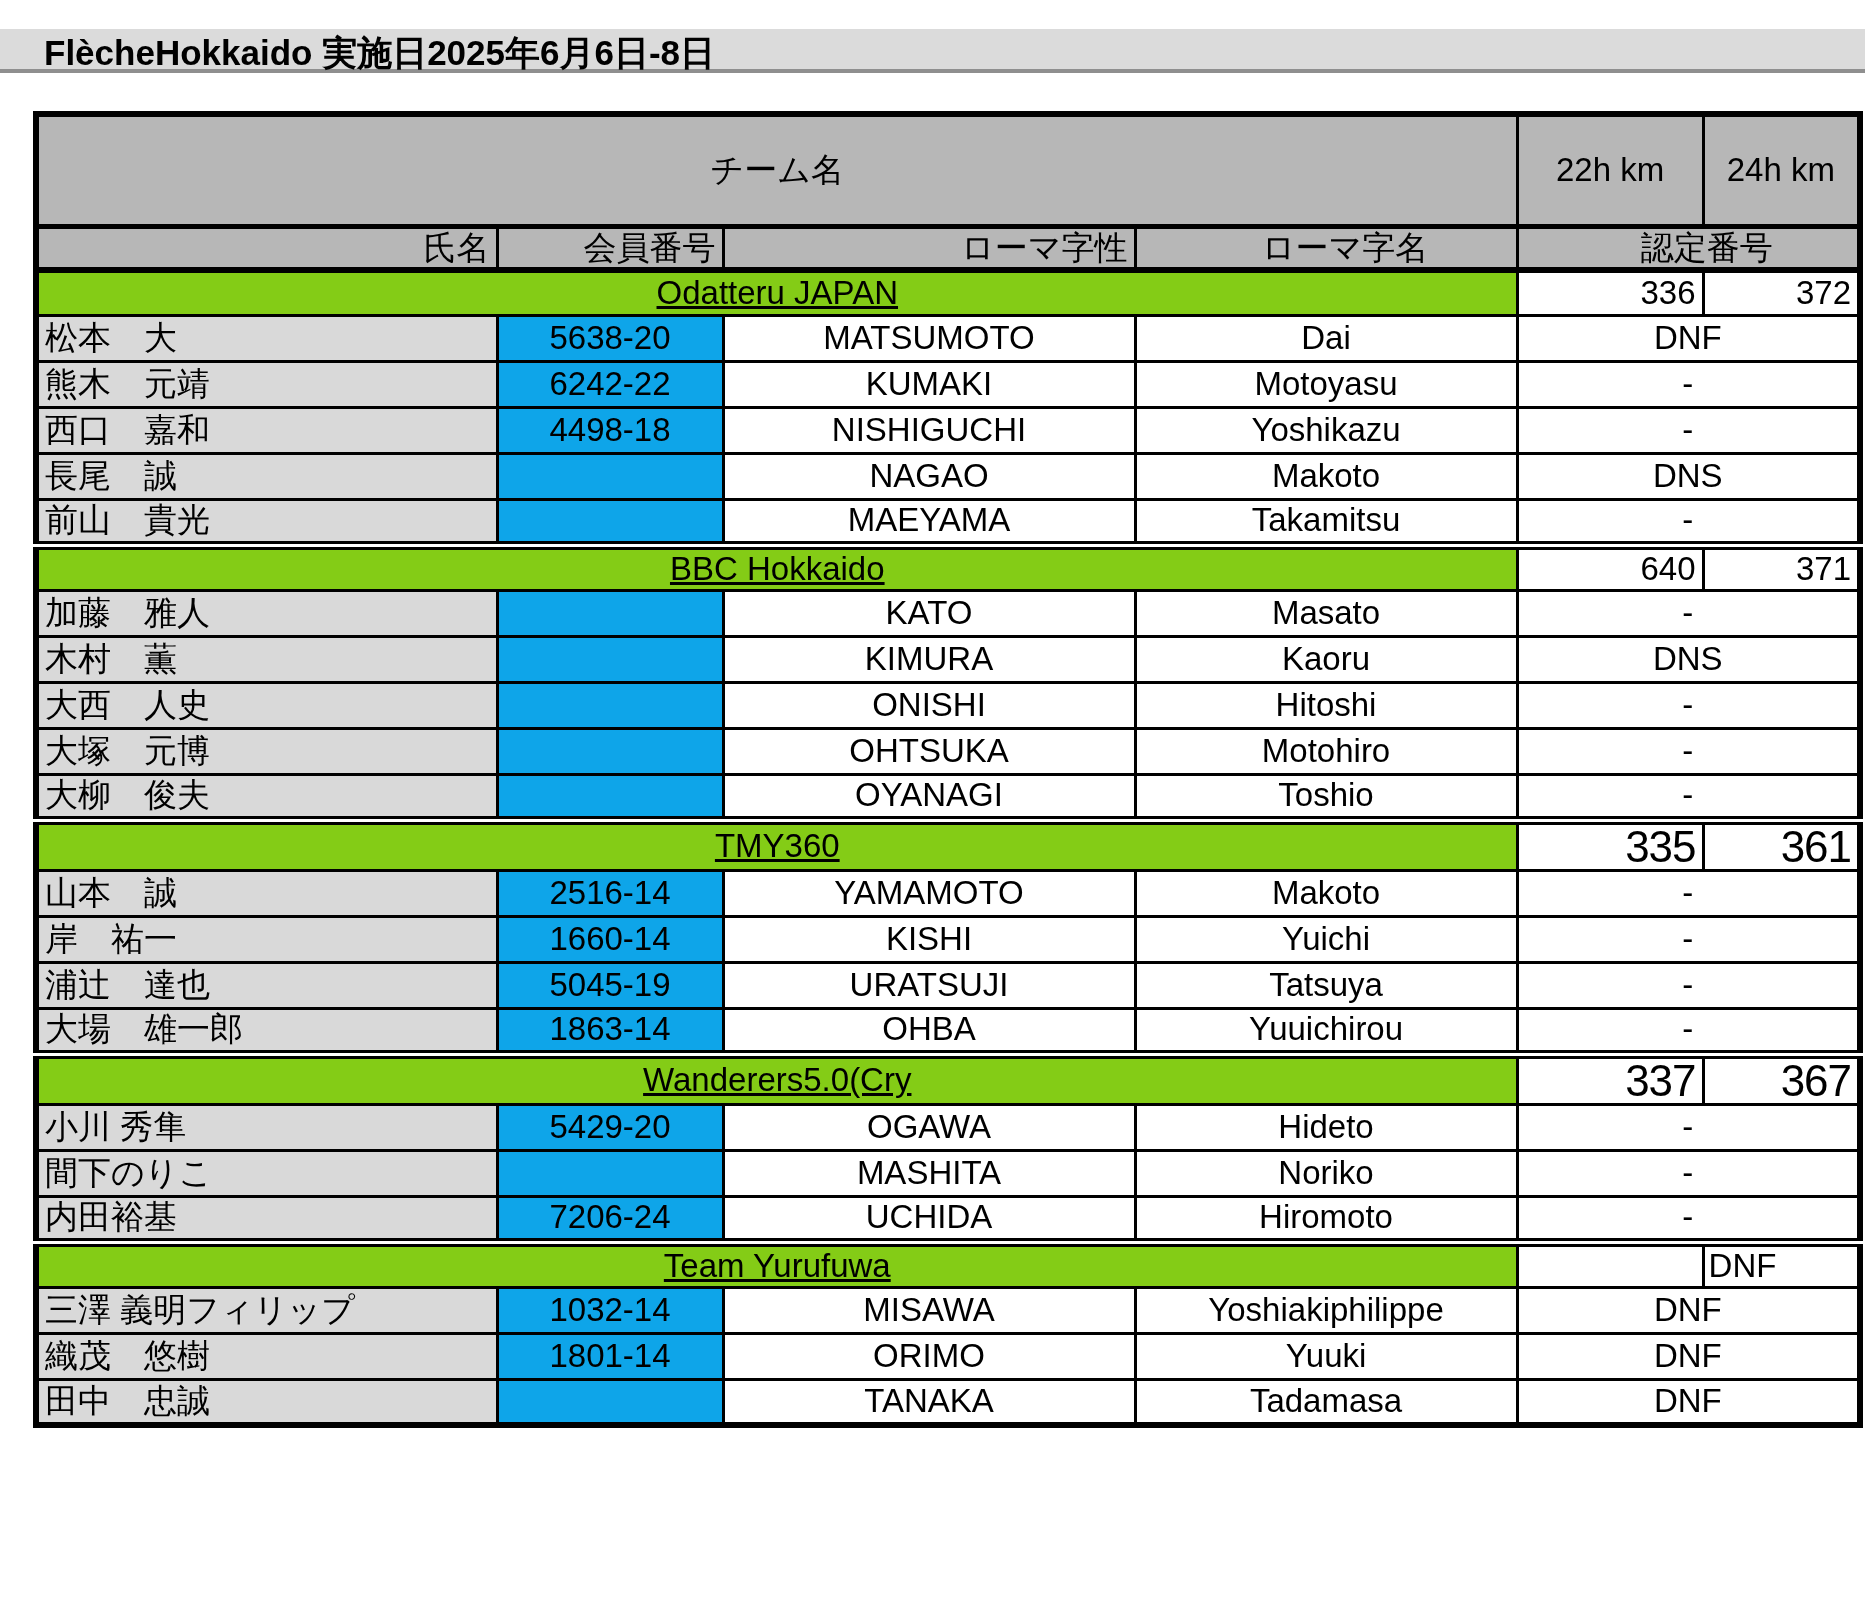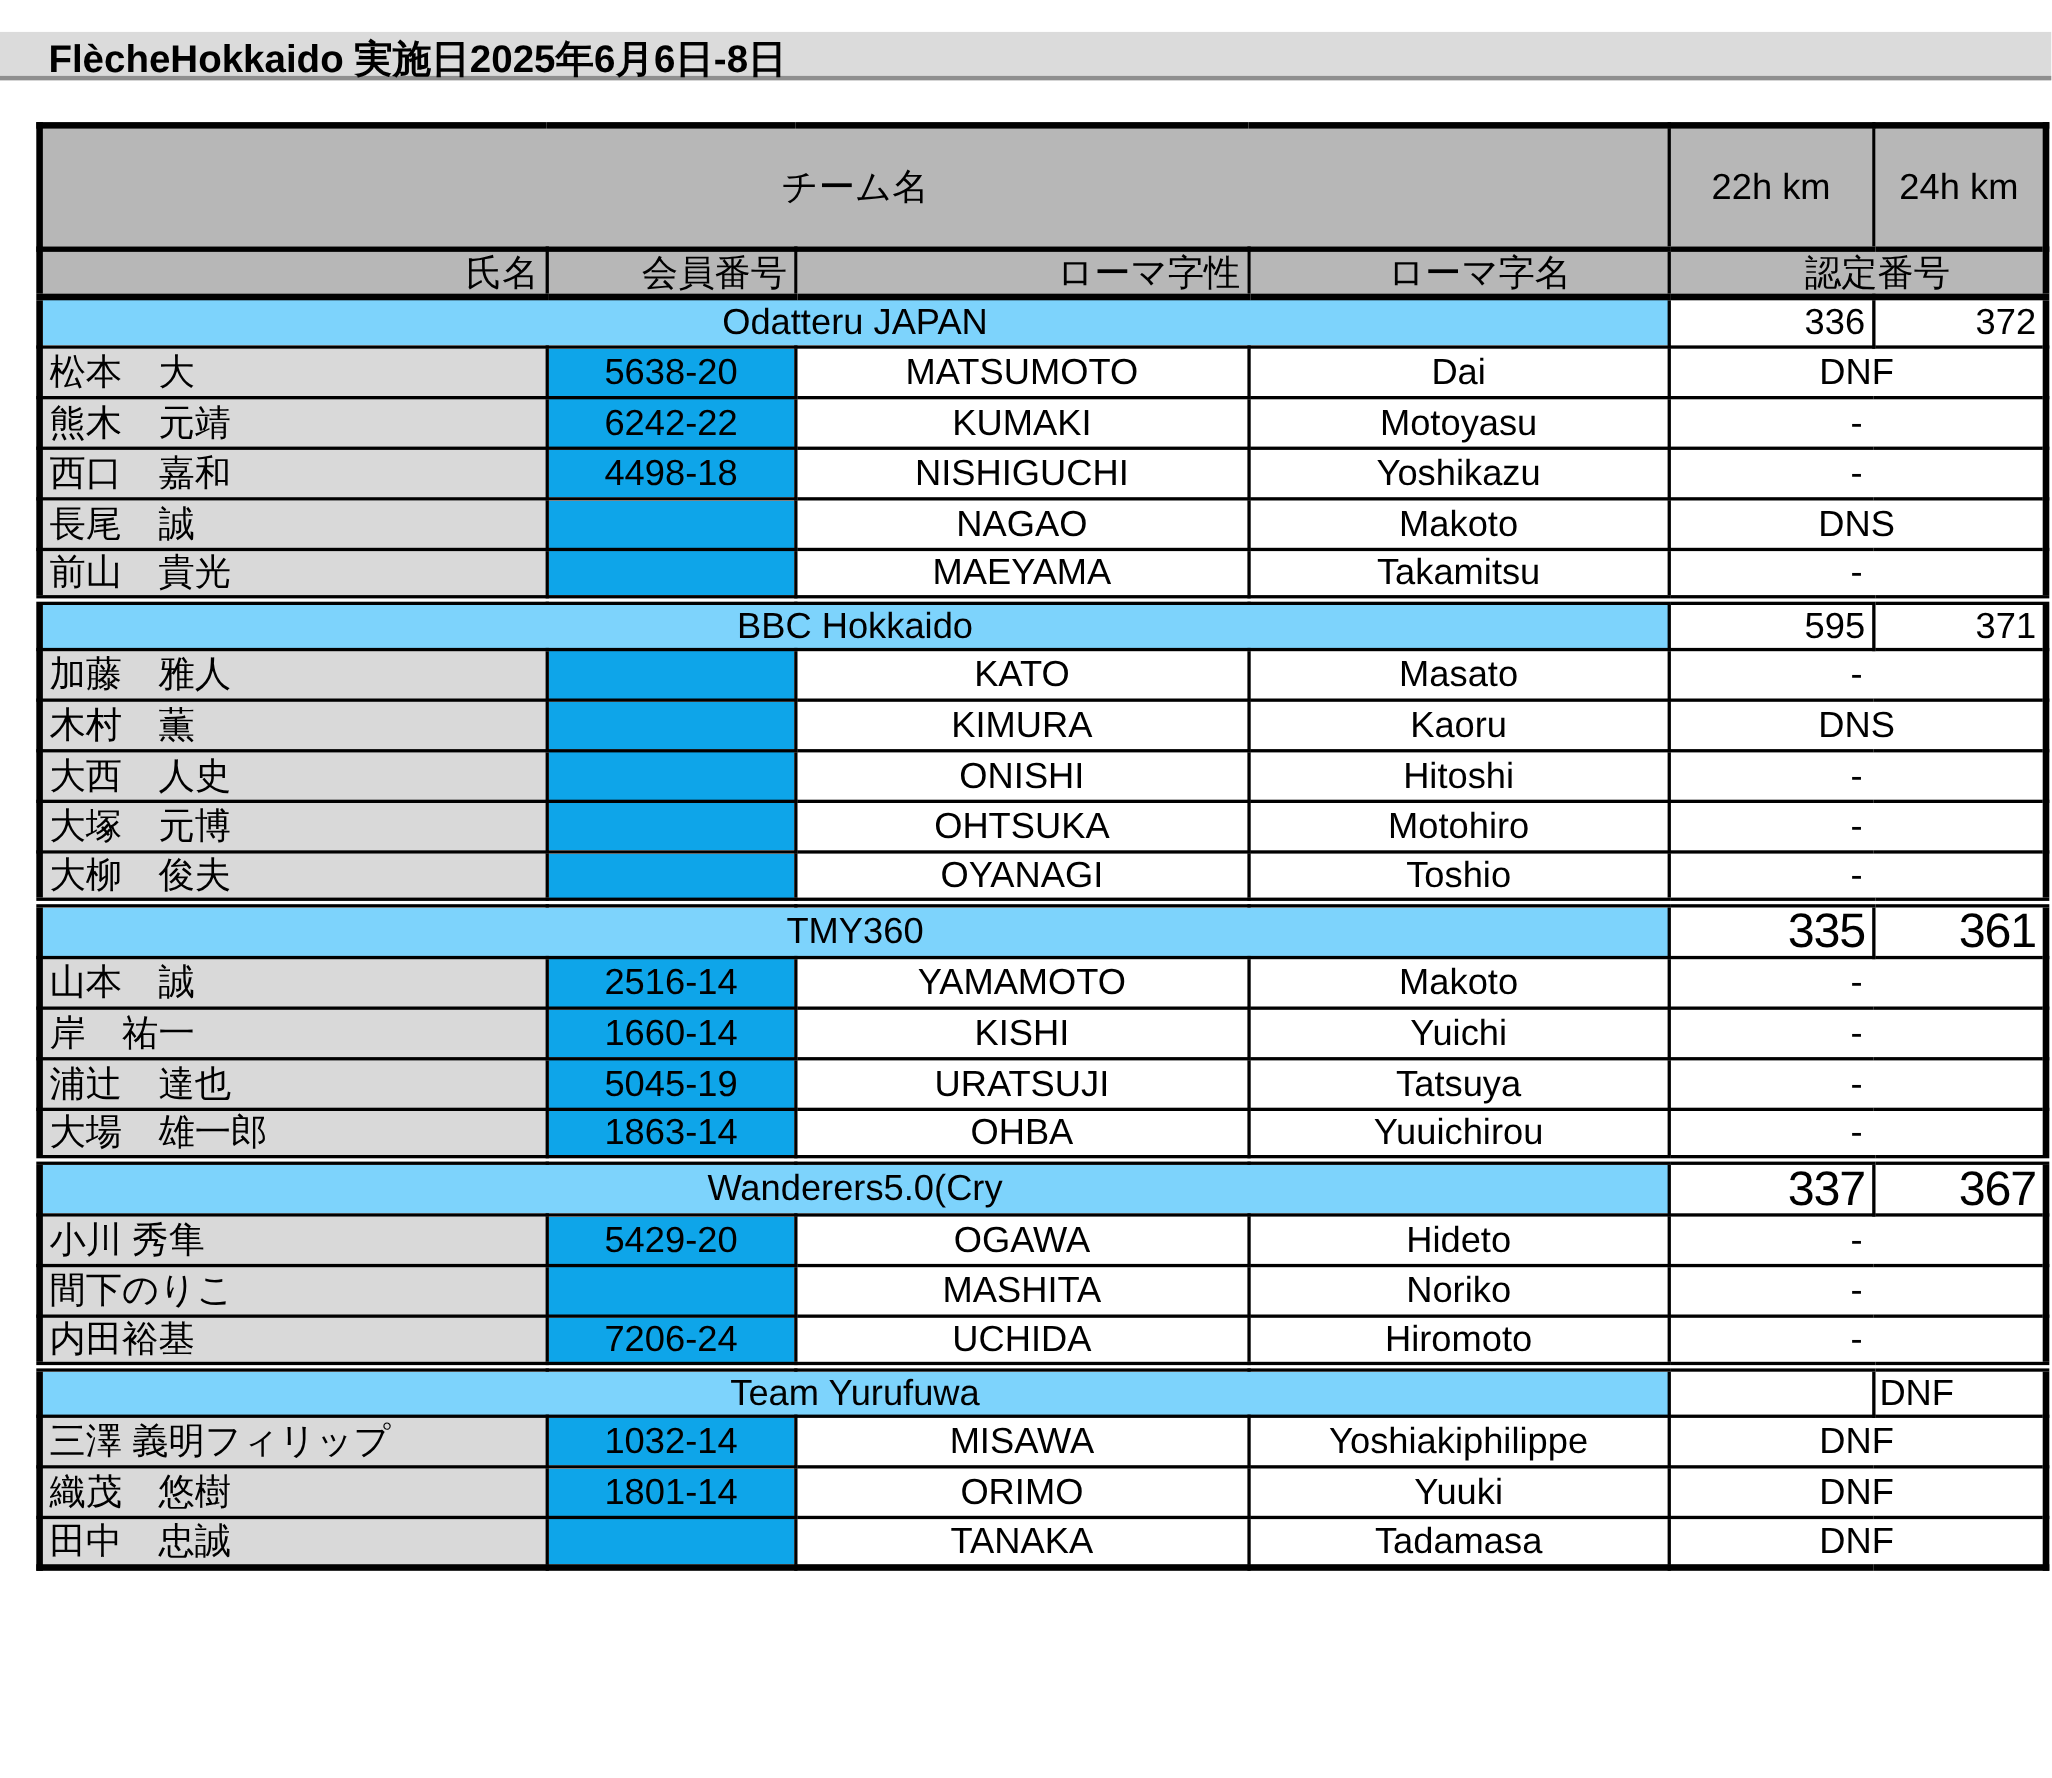--- a/index.html
+++ b/index.html
@@ -65,22 +65,23 @@
     border-bottom: 6px solid #000;
     padding-left: 44px;
   }
   tr.h2 th.al { text-align: right; padding-left: 8px; }
   tr.h2 th.ac { text-align: center; }
 
   
   tr.team-row td { height: 45px; }
   tr.team-row.sep td { border-top: 9px double #000; }
   td.team-name {
-    background: #7dd3fc;
+    background: #84cc16;
     text-align: center;
+    text-decoration: underline;
   }
   td.num {
     text-align: right;
     padding-right: 5px;
     background: #fff;
   }
   td.num.big { font-size: 44px; line-height: 44px; letter-spacing: -1px; }
   td.num.al-left { text-align: left; padding-left: 4px; }
 
   
@@ -168,21 +169,21 @@
         </tr>
         <tr class="rider-row">
           <td class="r-name">前山　貴光</td>
           <td class="r-member"></td>
           <td class="r-sur">MAEYAMA</td>
           <td class="r-giv">Takamitsu</td>
           <td class="r-cert" colspan="2">-</td>
         </tr>
         <tr class="team-row sep">
           <td class="team-name" colspan="4">BBC Hokkaido</td>
-          <td class="num num-22">595</td>
+          <td class="num num-22">640</td>
           <td class="num">371</td>
         </tr>
         <tr class="rider-row">
           <td class="r-name">加藤　雅人</td>
           <td class="r-member"></td>
           <td class="r-sur">KATO</td>
           <td class="r-giv">Masato</td>
           <td class="r-cert" colspan="2">-</td>
         </tr>
         <tr class="rider-row">

